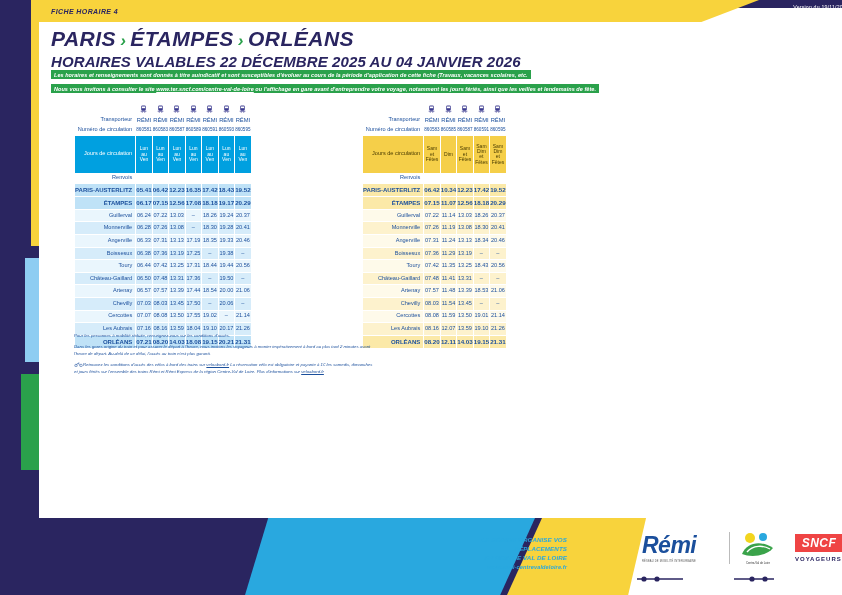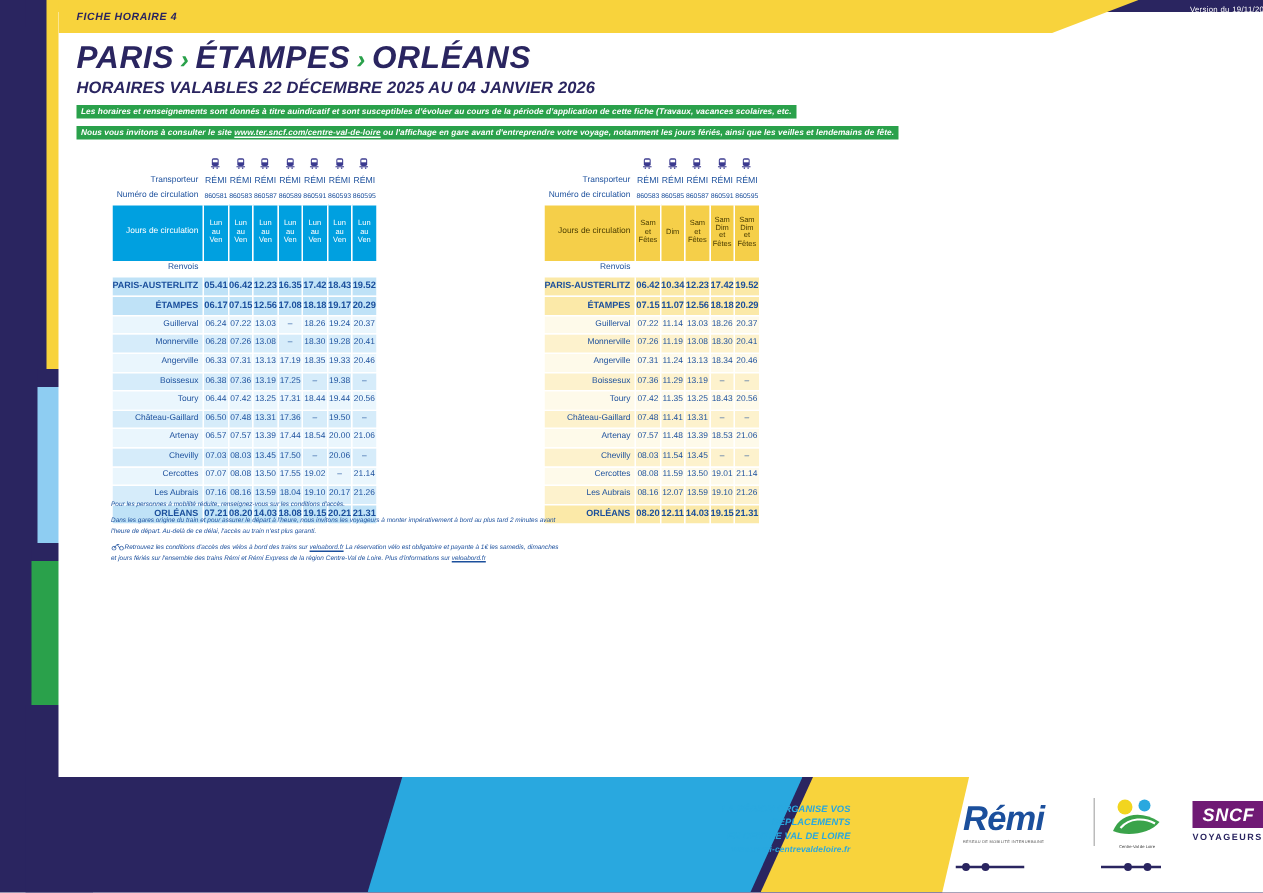--- a/index.html
+++ b/index.html
@@ -31,21 +31,21 @@
   .sheet{position:absolute;left:22px;top:8px;width:820px;height:510px;background:#ffffff;}
   .sheet-notch{position:absolute;left:22px;top:0px;width:720px;height:22px;background:#f8d33c;
       clip-path:polygon(0 0, 100% 0, 92% 100%, 0 100%);}
   .fiche{position:absolute;left:34px;top:8px;color:#2a2560;font-size:7px;font-weight:bold;
       font-style:italic;letter-spacing:.4px;}
 
   
   .title{position:absolute;left:34px;top:27px;color:#2a2560;font-size:21px;font-weight:bold;
       font-style:italic;letter-spacing:.5px;white-space:nowrap;}
   .title .arw{color:#2aa14b;font-size:17px;padding:0 4px;}
-  .subtitle{position:absolute;left:34px;top:53px;color:#2a2560;font-size:11px;font-weight:bold;
+  .subtitle{position:absolute;left:34px;top:53px;color:#2a2560;font-size:15px;font-weight:bold;
       font-style:italic;letter-spacing:.1px;white-space:nowrap;}
 
   
   .green-bar{position:absolute;left:34px;background:#2aa14b;color:#ffffff;font-size:5.5px;
       font-style:italic;font-weight:bold;padding:1.6px 3px;white-space:nowrap;letter-spacing:.05px;}
   .gb1{top:70px;}
   .gb2{top:84px;}
   .green-bar a{color:#ffffff;text-decoration:underline;}
 
   
@@ -98,21 +98,21 @@
       clip-path:polygon(8% 0,100% 0,88% 100%,0 100%);}
   .band-yellow{position:absolute;left:480px;top:0;width:250px;height:77px;background:#f8d33c;
       clip-path:polygon(18% 0,100% 0,100% 100%,4% 100%);}
   .band-white{position:absolute;left:610px;top:-4px;width:250px;height:86px;background:#ffffff;
       clip-path:polygon(8% 0,100% 0,100% 100%,0 100%);border-radius:4px;}
 
   .slogan{position:absolute;right:0;top:0;width:125px;text-align:right;color:#29a8df;
       font-size:6.2px;font-weight:bold;font-style:italic;line-height:1.45;letter-spacing:.1px;}
   .slogan .url{font-size:5.6px;}
   .remi-logo{position:absolute;}
-  .sncf-box{position:absolute;background:#701a75;color:#ffffff;font-weight:bold;font-style:italic;
+  .sncf-box{position:absolute;background:#ef4444;color:#ffffff;font-weight:bold;font-style:italic;
       text-align:center;}
   .sncf-vy{position:absolute;color:#2a2560;font-weight:bold;font-size:6px;letter-spacing:1px;}
   .dots{position:absolute;}
 </style>
 </head>
 <body>
 
 <div class="page">
 
   <div class="topbar">

